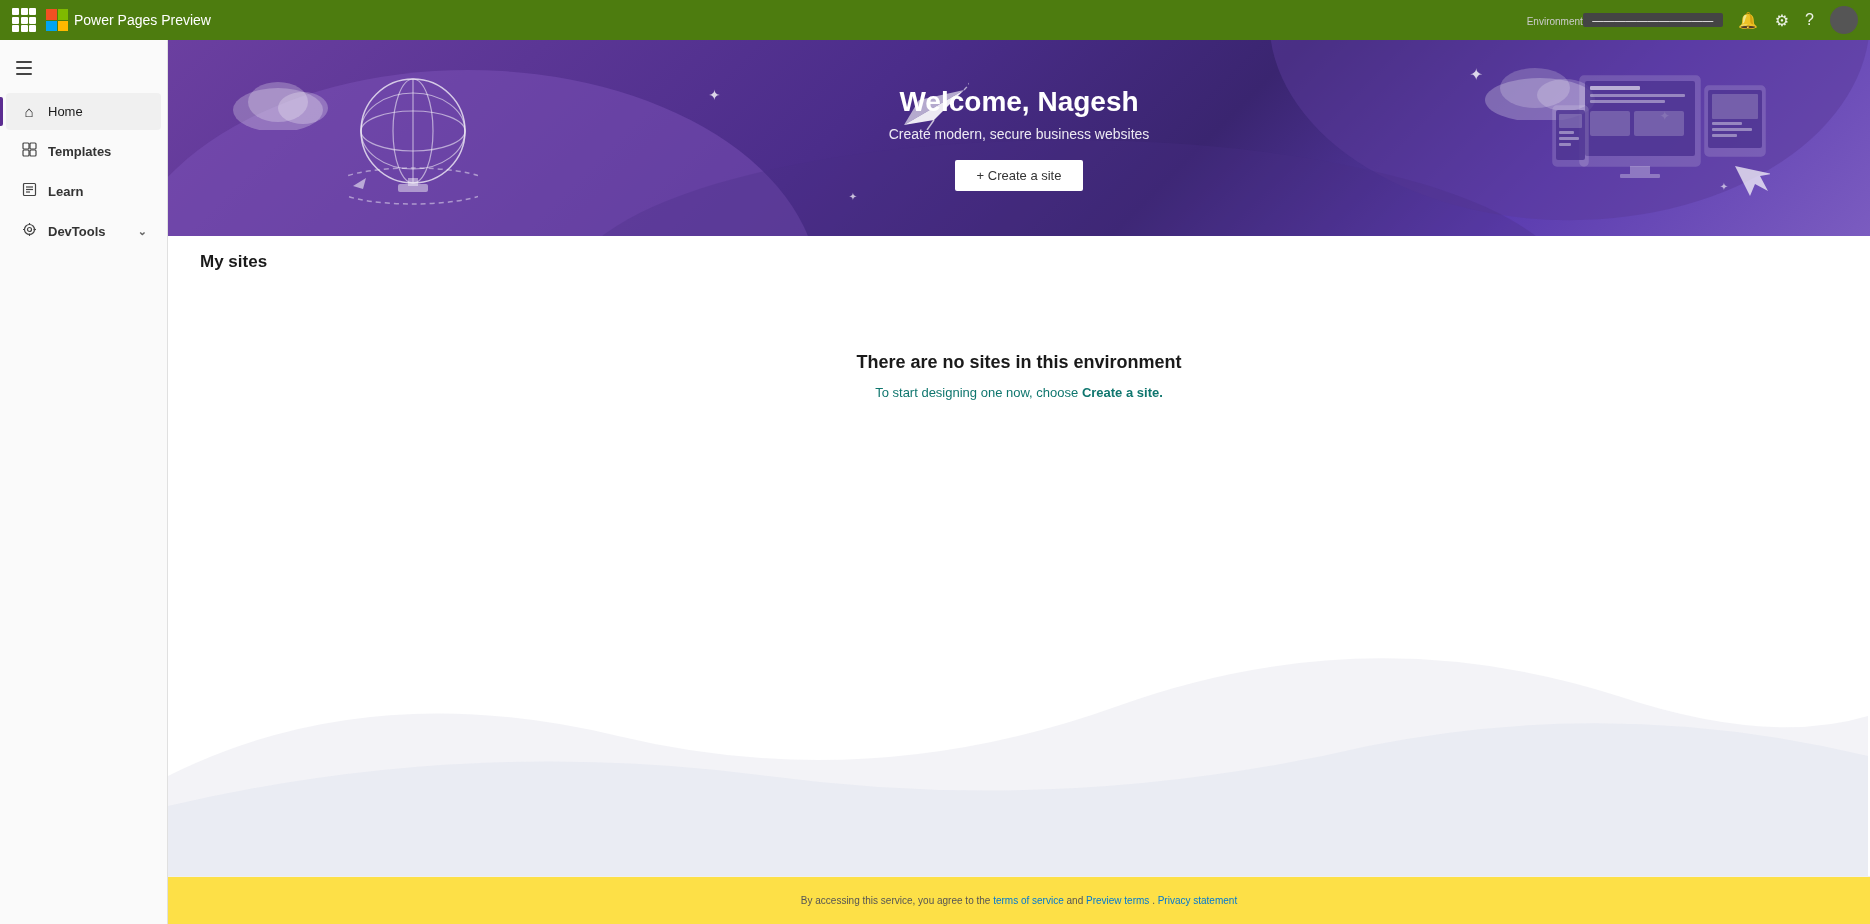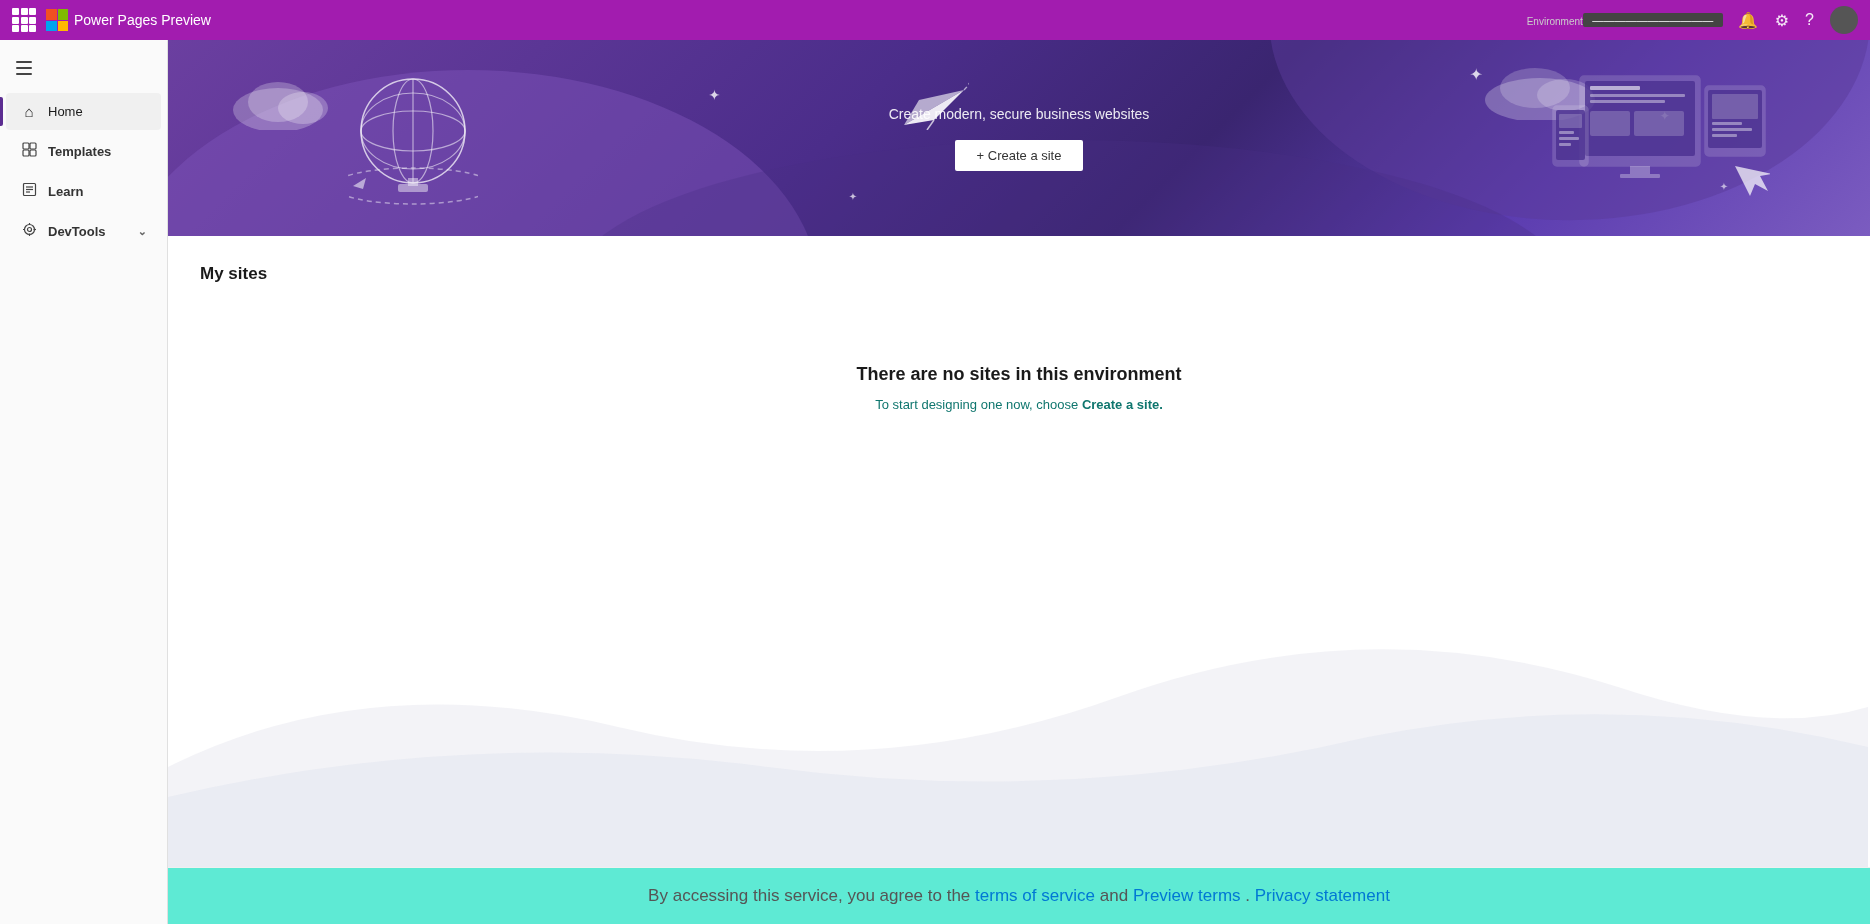--- a/index.html
+++ b/index.html
@@ -2,21 +2,21 @@
 <html><head>
   <meta charset="utf-8">
   <style>
     * { margin: 0; padding: 0; box-sizing: border-box; }
     body { font-family: 'Segoe UI', sans-serif; background: #f5f5f5; overflow-x: hidden; width: 1870px; min-height: 924px; }
 
     
     .topbar {
       width: 100%;
       height: 40px;
-      background: #a21caf;
+      background: #4d7c0f;
       display: flex;
       align-items: center;
       padding: 0 12px;
       gap: 10px;
       position: fixed;
       top: 0;
       left: 0;
       z-index: 100;
     }
     .topbar-waffle {
@@ -254,21 +254,21 @@
     .hero-cloud-right {
       position: absolute;
       right: 260px;
       top: 20px;
       z-index: 1;
     }
 
     
     .content-area {
       flex: 1;
-      padding: 28px 32px;
+      padding: 16px 32px;
       position: relative;
       background: #fff;
       min-height: 500px;
     }
     .my-sites-title {
       font-size: 17px;
       font-weight: 600;
       color: #1a1a1a;
       margin-bottom: 24px;
     }
@@ -298,23 +298,23 @@
       right: 0;
       height: 300px;
       pointer-events: none;
       z-index: 0;
     }
 
     
     .footer {
       text-align: center;
       padding: 18px;
-      font-size: 17px;
+      font-size: 10px;
       color: #555;
-      background: #5eead4;
+      background: #fde047;
       border-top: 1px solid #f0f0f0;
       z-index: 1;
       position: relative;
     }
     .footer a {
       color: #0078d4;
       text-decoration: none;
     }
 
     
@@ -459,20 +459,21 @@
 
           <ellipse cx="65" cy="65" rx="20" ry="52" stroke="white" stroke-width="1.2" opacity="0.6" fill="none"></ellipse>
           <line x1="65" y1="13" x2="65" y2="117" stroke="white" stroke-width="1.2" opacity="0.6"></line>
 
           <ellipse cx="65" cy="120" rx="80" ry="18" stroke="white" stroke-width="1.5" stroke-dasharray="5 4" fill="none" opacity="0.5"></ellipse>
           <polygon points="5,120 18,112 15,123" fill="white" opacity="0.6"></polygon>
         </svg>
       </div>
 
       <div class="hero-content">
+        <div class="hero-title">Welcome, Nagesh</div>
         <div class="hero-subtitle">Create modern, secure business websites</div>
         <button class="create-site-btn">+ Create a site</button>
       </div>
 
       <div class="hero-cloud-right">
         <svg width="130" height="60" viewBox="0 0 130 60" fill="none">
           <ellipse cx="60" cy="40" rx="55" ry="22" fill="white" opacity="0.25"></ellipse>
           <ellipse cx="55" cy="28" rx="35" ry="20" fill="white" opacity="0.2"></ellipse>
           <ellipse cx="85" cy="35" rx="28" ry="16" fill="white" opacity="0.2"></ellipse>
         </svg>

